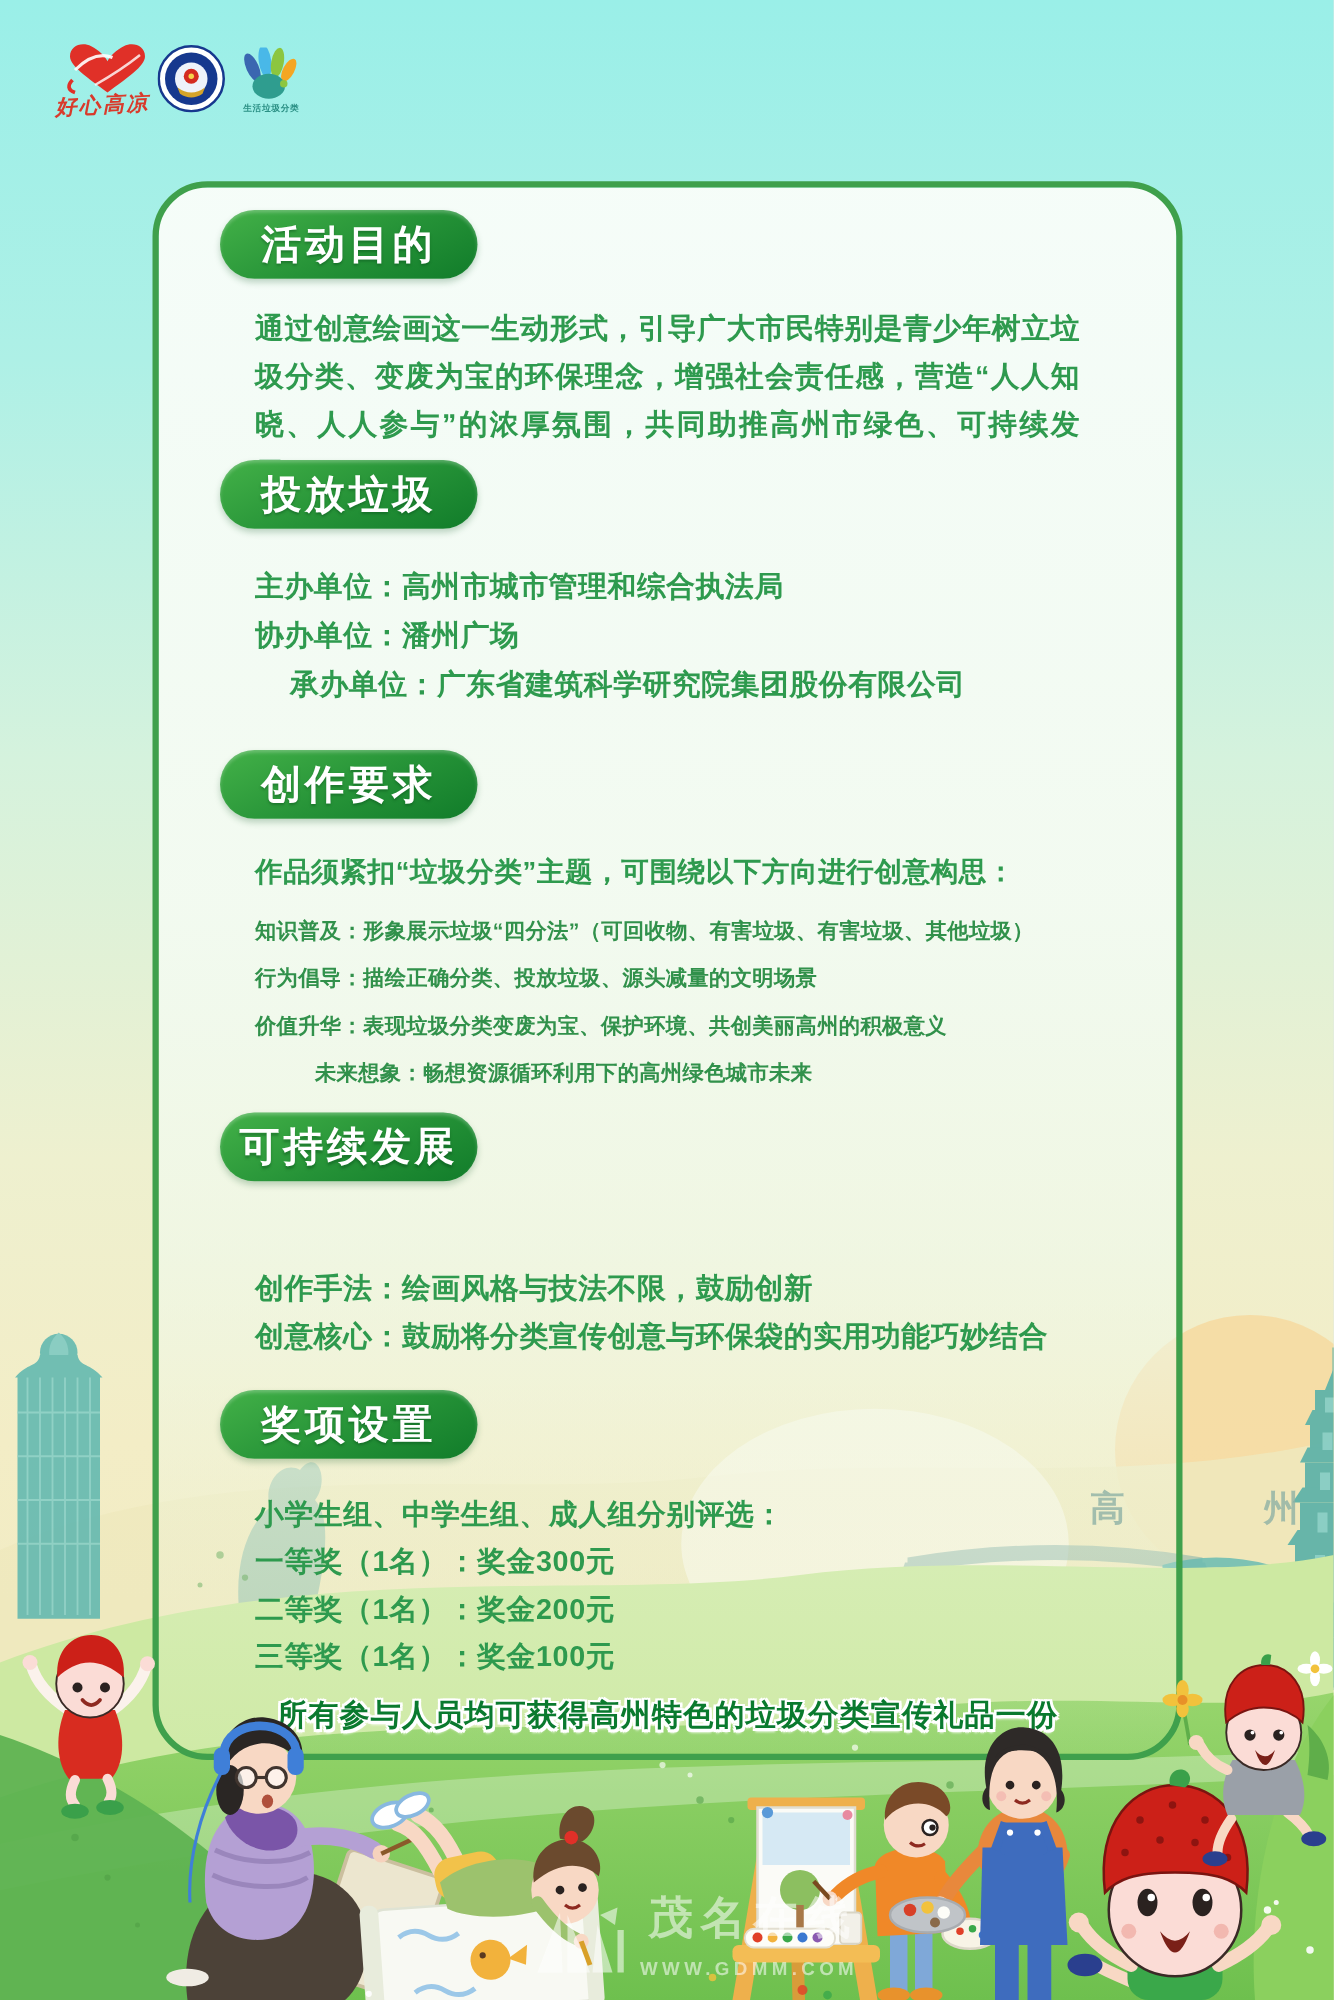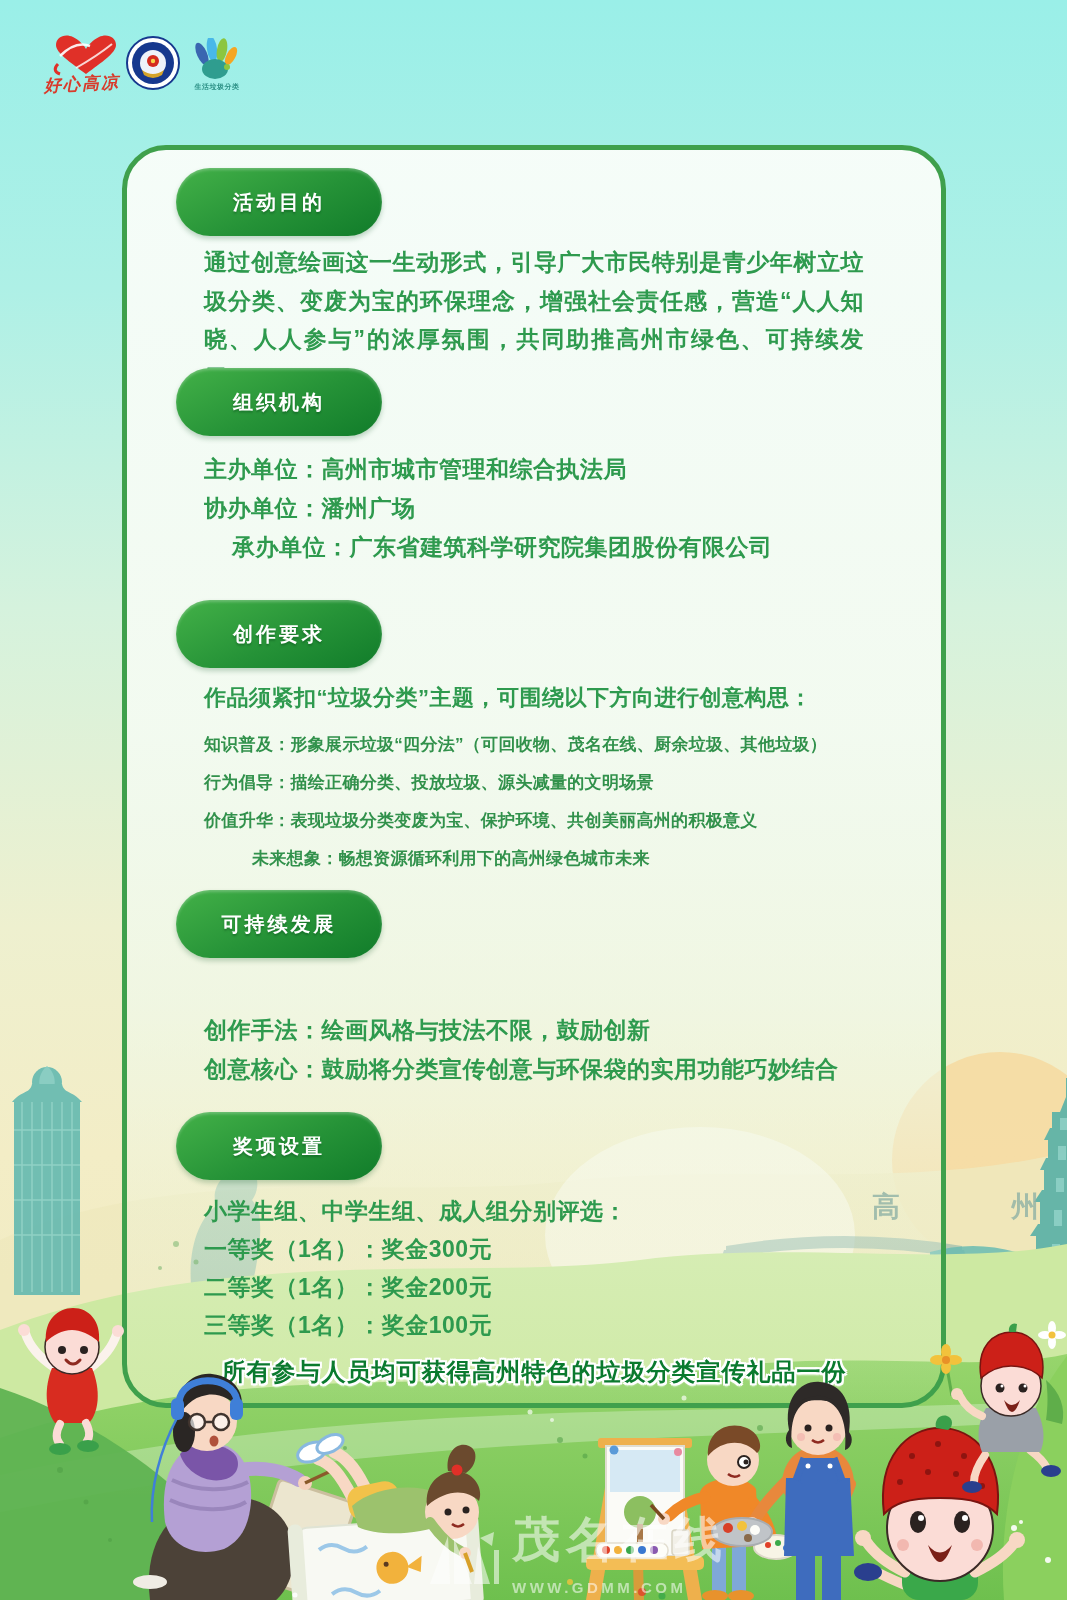--- a/index.html
+++ b/index.html
@@ -11,24 +11,24 @@
   svg.layer{position:absolute;left:0;top:0;width:1067px;height:1600px;}
   #bg-art{z-index:0;}
   #fg-art{z-index:5;}
   
   #card{
     position:absolute;left:122px;top:145px;width:824px;height:1263px;z-index:1;
     box-sizing:border-box;border:5px solid #3fa04c;border-radius:44px;
     background:linear-gradient(180deg,rgba(248,253,249,.97) 0%,rgba(244,251,242,.93) 45%,rgba(240,249,234,.72) 68%,rgba(238,248,228,.32) 84%,rgba(238,248,228,.08) 100%);
   }
   .pill{
-    position:absolute;z-index:3;width:206px;height:68px;border-radius:999px;
+    position:absolute;z-index:3;width:206px;height:55px;border-radius:999px;
     background:linear-gradient(155deg,#43b148 0%,#259237 55%,#117c2a 100%);
     box-shadow:0 3px 5px rgba(20,90,40,.25), inset 0 2px 3px rgba(255,255,255,.25);
-    color:#ffffff;font-size:20px;font-weight:800;letter-spacing:3px;
+    color:#ffffff;font-size:32px;font-weight:800;letter-spacing:3px;
     display:flex;align-items:center;justify-content:center;
     text-shadow:0 2px 2px rgba(0,60,20,.35);
   }
   .body-text{position:absolute;z-index:3;color:#2e9a4e;font-size:23px;font-weight:600;letter-spacing:.5px;}
   .para{width:660px;line-height:38.5px;text-align:justify;}
   .line{white-space:nowrap;line-height:39px;}
   .sub-text{position:absolute;z-index:3;color:#31914b;font-size:17px;font-weight:600;white-space:nowrap;line-height:38px;letter-spacing:.3px;}
   .footer-text{
     position:absolute;z-index:4;left:128px;top:1356px;width:812px;text-align:center;
     color:#0a7a2e;font-size:24px;font-weight:800;letter-spacing:1px;white-space:nowrap;
@@ -40,21 +40,21 @@
   #hand-text{left:184px;top:82px;width:66px;color:#2a8f84;font-size:7px;font-weight:700;text-align:center;letter-spacing:.5px;z-index:2;position:absolute;}
   
   #arch-text{
     position:absolute;z-index:2;left:872px;top:1188px;width:170px;
     color:#8fb2a6;opacity:.8;font-size:28px;font-weight:700;letter-spacing:52px;white-space:nowrap;
     font-family:"Liberation Serif","DejaVu Serif",serif;
   }
   
   #watermark{position:absolute;z-index:6;left:428px;top:1516px;display:flex;align-items:center;gap:12px;opacity:.55;}
   #watermark .wm-texts{display:flex;flex-direction:column;line-height:1;}
-  #wm-name{color:#ffffff;font-size:48px;font-weight:800;letter-spacing:6px;text-align:right;}
+  #wm-name{color:#ffffff;font-size:36px;font-weight:800;letter-spacing:6px;text-align:right;}
   #wm-url{color:#ffffff;font-size:15px;font-weight:600;letter-spacing:3.5px;margin-top:16px;}
 </style>
 </head>
 <body>
 
 <div id="poster">
 
   <svg id="bg-art" class="layer" viewBox="0 0 1067 1600">
     <defs>
       <linearGradient id="grassGrad" x1="0" y1="0" x2="0" y2="1">
@@ -212,28 +212,28 @@
   </svg>
   <div id="hand-text">生活垃圾分类</div>
 
   <div id="card"></div>
 
   <div id="arch-text">高 州</div>
 
   <div class="pill" style="left:176px;top:168px;">活动目的</div>
   <div class="body-text para" style="left:204px;top:243px;">通过创意绘画这一生动形式，引导广大市民特别是青少年树立垃圾分类、变废为宝的环保理念，增强社会责任感，营造“人人知晓、人人参与”的浓厚氛围，共同助推高州市绿色、可持续发展。</div>
 
-  <div class="pill" style="left:176px;top:368px;">组织机构</div>
+  <div class="pill" style="left:176px;top:368px;">投放垃圾</div>
   <div class="body-text line" style="left:204px;top:450px;">主办单位：高州市城市管理和综合执法局</div>
   <div class="body-text line" style="left:204px;top:489px;">协办单位：潘州广场</div>
   <div class="body-text line" style="left:204px;top:528px;margin-left:28px;">承办单位：广东省建筑科学研究院集团股份有限公司</div>
 
   <div class="pill" style="left:176px;top:600px;">创作要求</div>
   <div class="body-text line" style="left:204px;top:678px;font-size:22px;">作品须紧扣“垃圾分类”主题，可围绕以下方向进行创意构思：</div>
-  <div class="sub-text" style="left:204px;top:726px;">知识普及：形象展示垃圾“四分法”（可回收物、茂名在线、厨余垃圾、其他垃圾）</div>
+  <div class="sub-text" style="left:204px;top:726px;">知识普及：形象展示垃圾“四分法”（可回收物、有害垃圾、有害垃圾、其他垃圾）</div>
   <div class="sub-text" style="left:204px;top:764px;">行为倡导：描绘正确分类、投放垃圾、源头减量的文明场景</div>
   <div class="sub-text" style="left:204px;top:802px;">价值升华：表现垃圾分类变废为宝、保护环境、共创美丽高州的积极意义</div>
   <div class="sub-text" style="left:204px;top:840px;margin-left:48px;">未来想象：畅想资源循环利用下的高州绿色城市未来</div>
 
   <div class="pill" style="left:176px;top:890px;">可持续发展</div>
   <div class="body-text line" style="left:204px;top:1011px;">创作手法：绘画风格与技法不限，鼓励创新</div>
   <div class="body-text line" style="left:204px;top:1050px;">创意核心：鼓励将分类宣传创意与环保袋的实用功能巧妙结合</div>
 
   <div class="pill" style="left:176px;top:1112px;">奖项设置</div>
   <div class="body-text line" style="left:204px;top:1192px;">小学生组、中学生组、成人组分别评选：</div>

